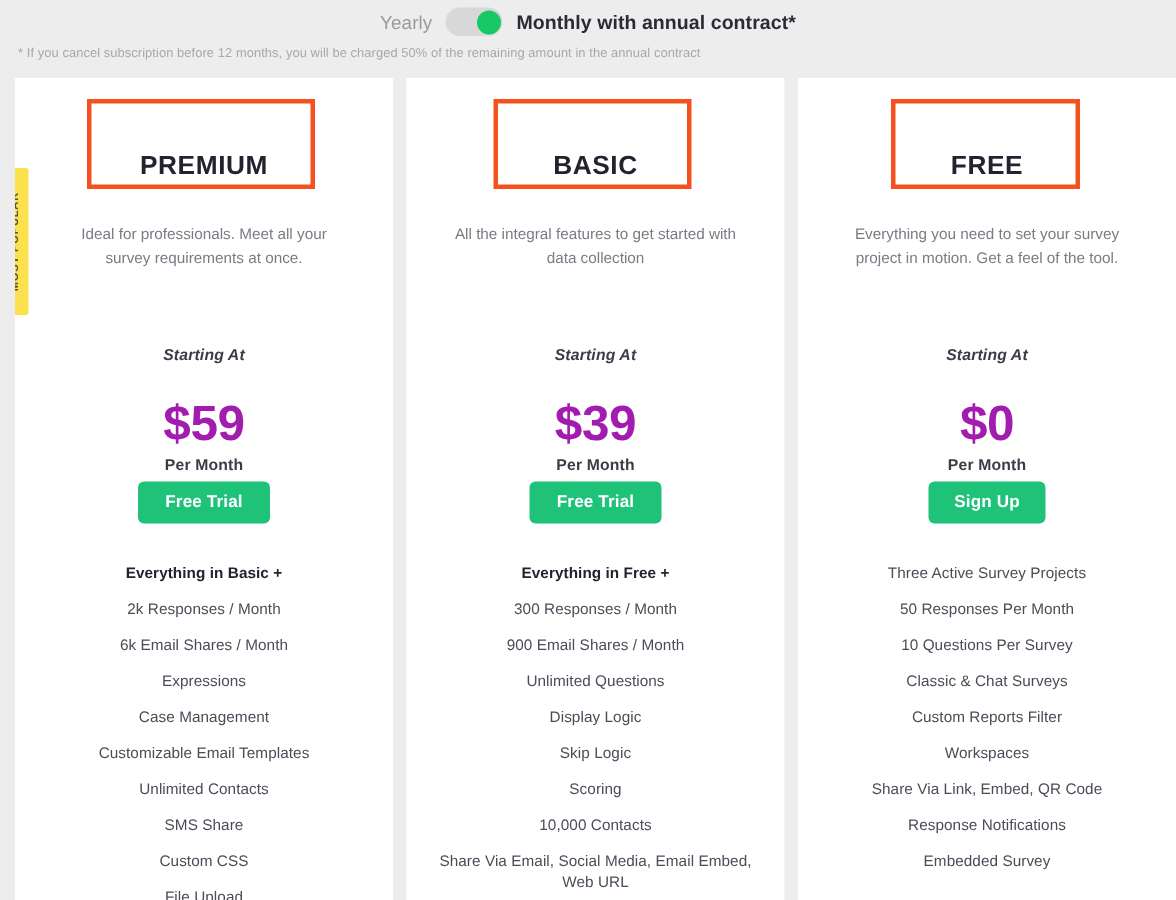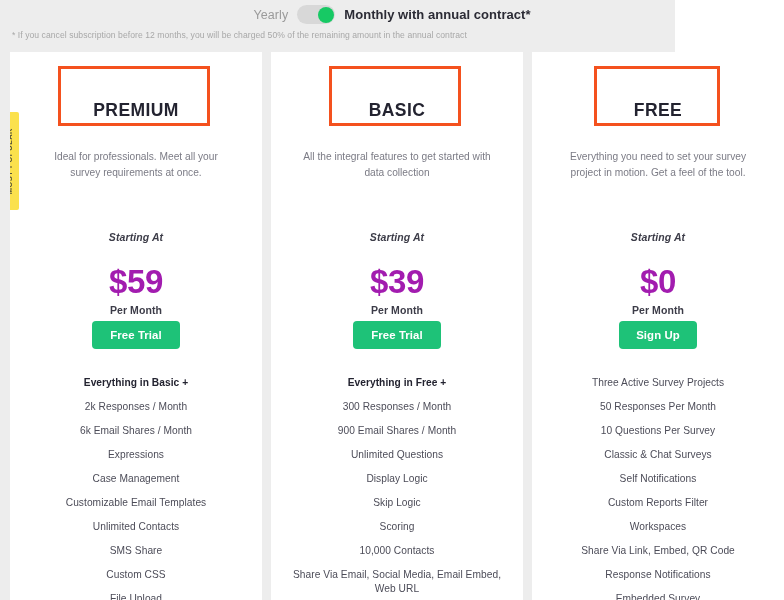--- a/index.html
+++ b/index.html
@@ -13,21 +13,21 @@
     background: #ffffff;
     font-family: "Liberation Sans", sans-serif;
     -webkit-font-smoothing: antialiased;
   }
 
   
   .top-band {
     position: absolute;
     left: 0;
     top: 0;
-    width: 675px;
+    width: 784px;
     height: 52px;
     background: #ededed;
     box-sizing: border-box;
   }
   .toggle-row {
     position: absolute;
     left: 0;
     top: 5px;
     width: 784px;
     display: flex;
@@ -300,21 +300,20 @@
       <div class="per-month">Per Month</div>
     </div>
     <div class="cta-wrap">
       <button class="cta narrow">Sign Up</button>
     </div>
     <div class="features">
         <div class="feature">Three Active Survey Projects</div>
         <div class="feature">50 Responses Per Month</div>
         <div class="feature">10 Questions Per Survey</div>
         <div class="feature">Classic &amp; Chat Surveys</div>
-        <div class="feature">Self Notifications</div>
         <div class="feature">Custom Reports Filter</div>
         <div class="feature">Workspaces</div>
         <div class="feature">Share Via Link, Embed, QR Code</div>
         <div class="feature">Response Notifications</div>
         <div class="feature">Embedded Survey</div>
       </div>
   </div>
 
 </div>
 

